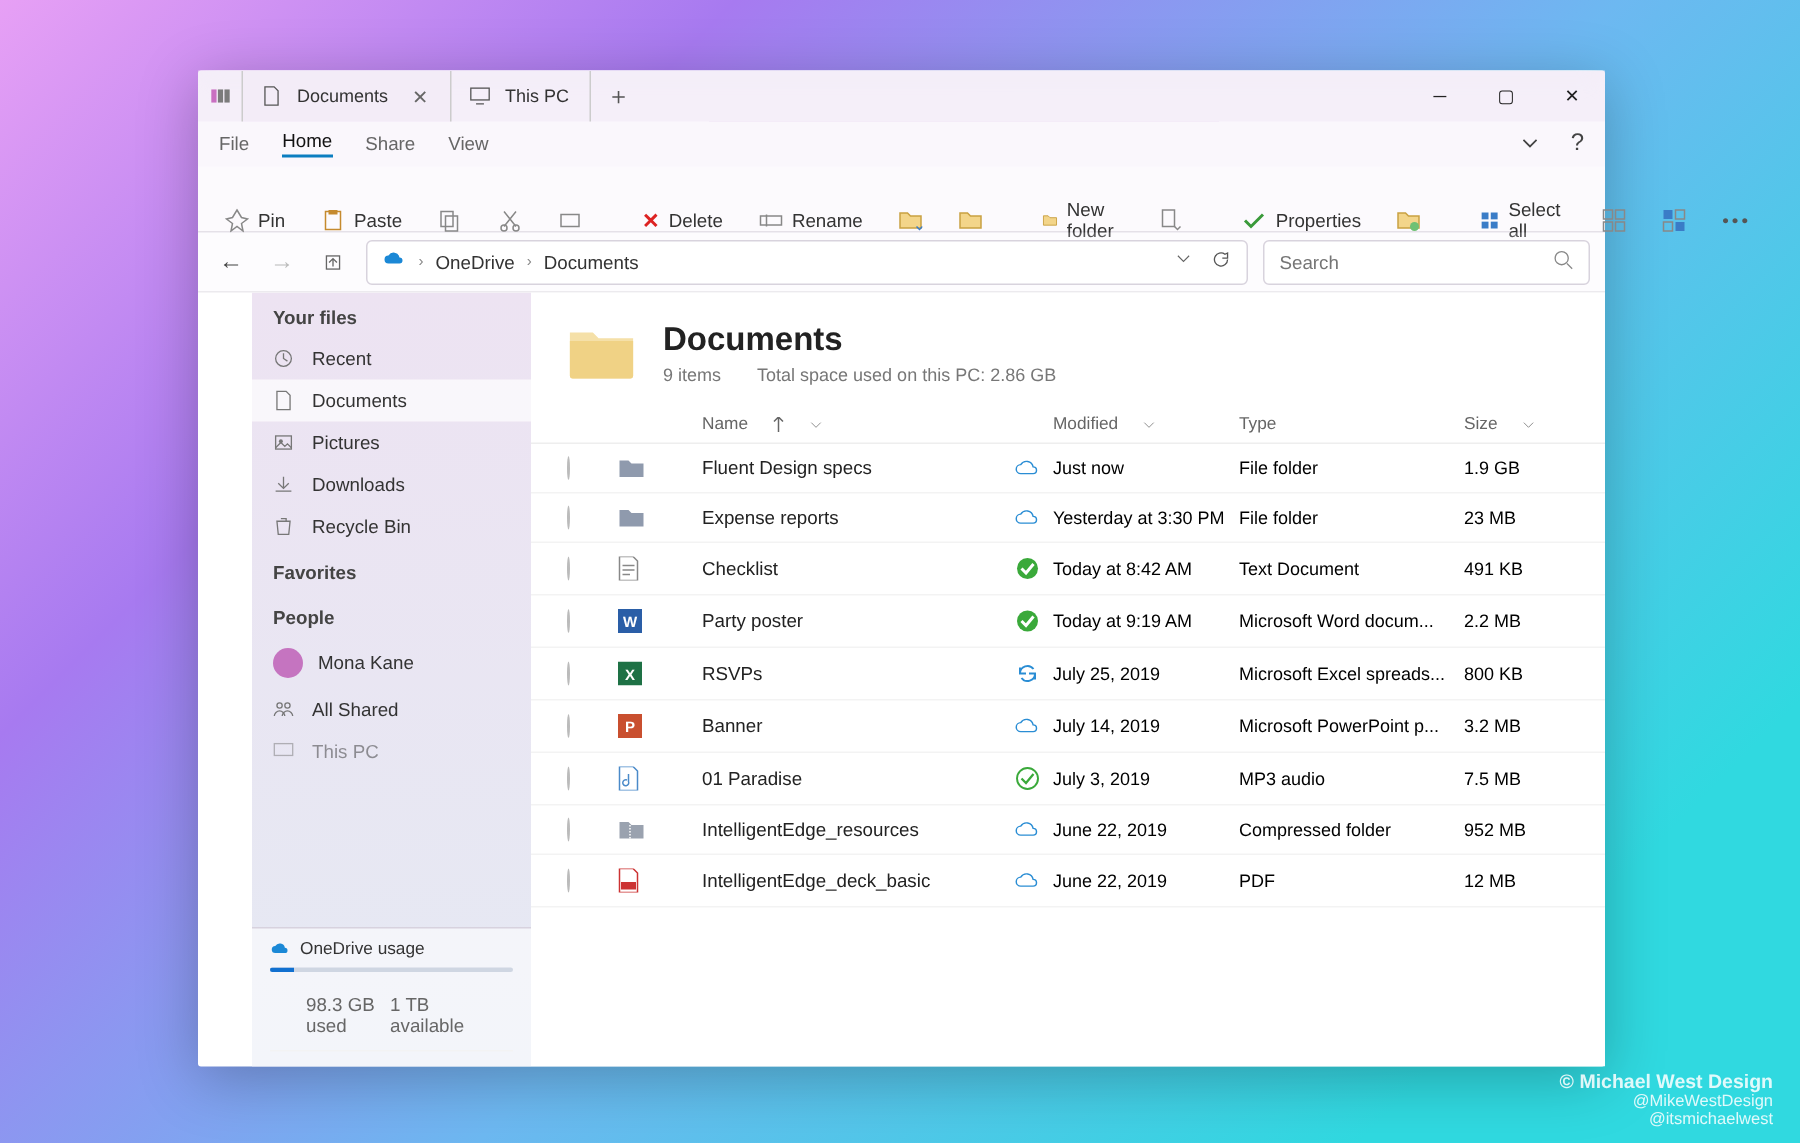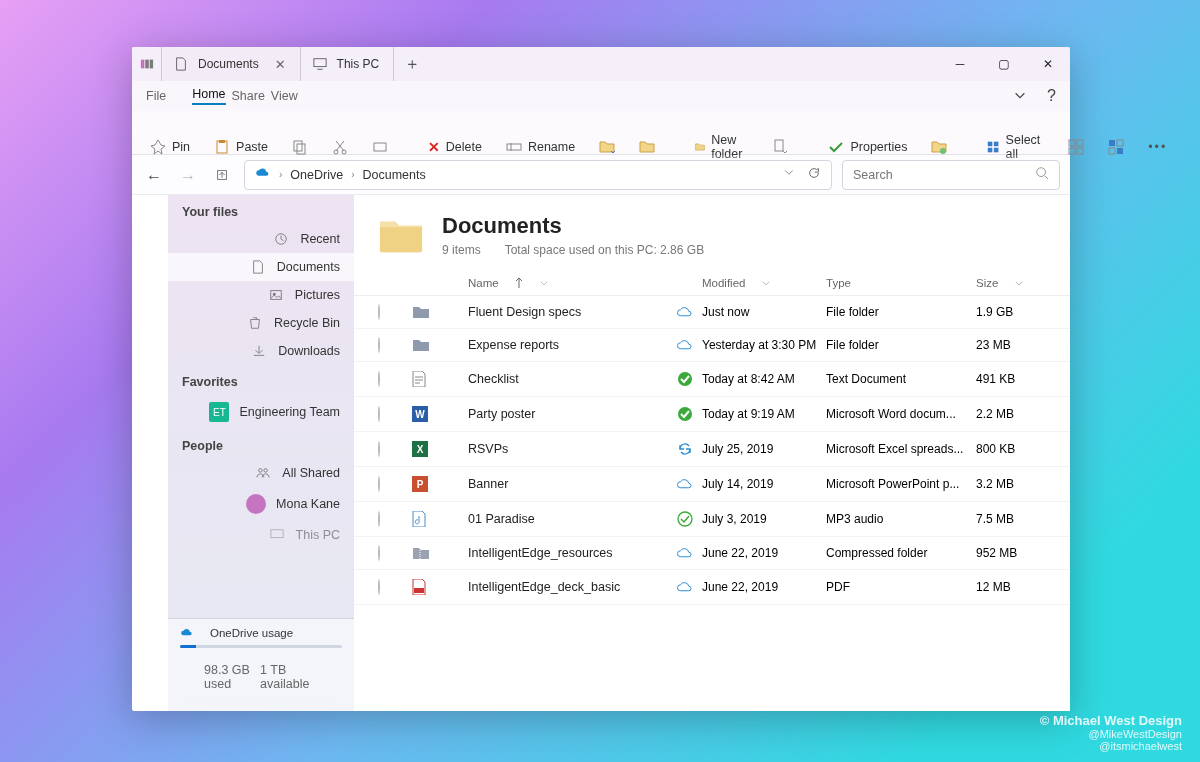--- a/index.html
+++ b/index.html
@@ -14,39 +14,39 @@
   display: flex; flex-direction: column;
 }
 .titlebar { height: 34px; display: flex; align-items: stretch; background: rgba(230,215,240,.4); backdrop-filter: blur(8px); }
 .tab { display: flex; align-items: center; padding: 0 14px 0 10px; font-size: 12px; color: #333; gap: 8px; border-right: 1px solid #ccc; position: relative; }
 .tab.active { background: #f3ecf7; }
 .tab .close { font-size: 13px; color: #666; cursor: pointer; margin-left: 8px; }
 .appicon { width: 18px; height: 18px; display: inline-flex; align-items: center; justify-content: center; }
 .newtab { width: 36px; display: flex; align-items: center; justify-content: center; color: #555; font-size: 16px; }
 .winctrl { margin-left: auto; display: flex; }
 .winctrl div { width: 44px; display: flex; align-items: center; justify-content: center; color: #222; font-size: 12px; }
-.menubar { height: 30px; display: flex; align-items: center; padding: 0 14px; gap: 6px; font-size: 12.5px; color: #666; background: rgba(240,232,247,.35); }
-.menubar .mi.active { color: #111; border-bottom: 2px solid #0b7ec0; padding-bottom: 2px; margin-left: 20px; }
+.menubar { height: 30px; display: flex; align-items: center; padding: 0 14px; gap: 22px; font-size: 12.5px; color: #666; background: rgba(240,232,247,.35); }
+.menubar .mi.active { color: #111; border-bottom: 2px solid #0b7ec0; padding-bottom: 2px; }
 .menubar .right { margin-left: auto; display: flex; gap: 20px; align-items: center; color: #444; }
 .ribbon { height: 44px; display: flex; align-items: center; padding: 0 10px; gap: 8px; background: rgba(242,236,248,.25); border-bottom: 1px solid #e5e1e8; font-size: 12.5px; color: #333; }
 .ribbon .btn { display: flex; align-items: center; gap: 6px; padding: 4px 8px; margin-top: 28px; }
 .ribbon .sep { width: 1px; height: 22px; background: #d6d1da; margin: 0 4px; }
 .ribbon svg, .ribbon .glyph { width: 16px; height: 16px; }
 .addrbar { height: 40px; display: flex; align-items: center; padding: 0 10px; gap: 10px; background: rgba(244,240,249,.2); border-bottom: 1px solid #eceaee; }
 .navbtn { width: 24px; display: flex; justify-content: center; color: #444; }
 .address { flex: 1; height: 30px; border: 1px solid #d8d3dd; border-radius: 4px; display: flex; align-items: center; padding: 0 10px; gap: 8px; font-size: 12.5px; color: #333; background: #fff; }
 .address .crumbsep { color: #888; font-size: 10px; }
 .address .refresh { margin-left: auto; display: flex; gap: 12px; color: #555; }
 .search { width: 218px; height: 30px; border: 1px solid #d8d3dd; border-radius: 4px; display: flex; align-items: center; padding: 0 10px; font-size: 12.5px; color: #888; background: #fff; }
 .search input { border: 0; outline: 0; flex: 1; font-size: 12.5px; }
 .body { flex: 1; display: flex; overflow: hidden; margin-left: 36px; }
 .sidebar { width: 186px; background: linear-gradient(#ede3f2, #e5e9f3); font-size: 12.5px; color: #333; display: flex; flex-direction: column; }
 .sidebar .sec { padding: 10px 14px 6px; font-weight: 600; color: #444; }
 .sidebar .hint { padding: 0 14px 10px; color: #888; font-size: 11.5px; line-height: 1.4; }
-.sidebar .item { display: flex; align-items: center; gap: 10px; padding: 7px 14px; color: #333; justify-content: flex-end; }
+.sidebar .item { display: flex; align-items: center; gap: 10px; padding: 7px 14px; color: #333; }
 .sidebar .item.selected { background: rgba(255,255,255,.7); }
 .sidebar .item .ico { width: 16px; display: flex; color: #666; }
 .sidebar .avatar { width: 20px; height: 20px; border-radius: 50%; background: #c574c0; }
 .sidebar .team { width: 20px; height: 20px; background: #18b793; color: #fff; font-size: 10px; display: flex; align-items: center; justify-content: center; border-radius: 2px; }
 .usage { margin-top: auto; border-top: 1px solid #d7d2de; background: rgba(255,255,255,.55); padding: 8px 12px 10px; font-size: 11.5px; }
 .usage .bar { height: 3px; background: #cfd6e2; margin: 6px 0; border-radius: 2px; overflow: hidden; }
 .usage .bar div { height: 100%; width: 10%; background: #1170d0; }
 .usage .row { display: flex; justify-content: space-between; color: #666; }
 .main { flex: 1; background: #fff; overflow: auto; }
 .header { display: flex; align-items: center; gap: 18px; padding: 18px 24px 10px; }
@@ -286,63 +286,59 @@
               <rect x="2" y="3" width="12" height="10" fill="none" stroke="#777"></rect>
               <circle cx="6" cy="7" r="1.5" fill="#777"></circle>
               <path d="M2 12l4-4 3 3 2-2 3 3" fill="none" stroke="#777"></path>
             </svg>
           </span>
           <span>Pictures</span>
         </div>
       <div class="item">
           <span class="ico">
             <svg width="14" height="14" viewBox="0 0 16 16">
+              <path d="M8 2v8M4 7l4 4 4-4M2 13h12" fill="none" stroke="#777"></path>
+            </svg>
+          </span>
+          <span>Downloads</span>
+        </div>
+      <div class="item">
+          <span class="ico">
+            <svg width="14" height="14" viewBox="0 0 16 16">
               <path d="M3 4h10l-1 10H4zM6 2h4v2" fill="none" stroke="#777"></path>
             </svg>
           </span>
           <span>Recycle Bin</span>
         </div>
+      <div class="sec">Favorites</div>
+      <div class="sec">People</div>
       <div class="item">
-          <span class="ico">
-            <svg width="14" height="14" viewBox="0 0 16 16">
-              <path d="M8 2v8M4 7l4 4 4-4M2 13h12" fill="none" stroke="#777"></path>
-            </svg>
-          </span>
-          <span>Downloads</span>
-        </div>
-      <div class="sec">Favorites</div>
-      <div class="item">
-          <span class="team">ET</span>
-          <span>Engineering Team</span>
-        </div>
-      <div class="sec">People</div>
+          <span class="avatar"></span>
+          <span>Mona Kane</span>
+        </div>
       <div class="item">
           <span class="ico">
             <svg width="14" height="14" viewBox="0 0 16 16">
               <circle cx="5" cy="5" r="2" fill="none" stroke="#777"></circle>
               <circle cx="11" cy="5" r="2" fill="none" stroke="#777"></circle>
               <path d="M1 13c0-2 2-4 4-4s4 2 4 4M7 13c0-2 2-4 4-4s4 2 4 4" fill="none" stroke="#777"></path>
             </svg>
           </span>
           <span>All Shared</span>
         </div>
-      <div class="item">
-          <span class="avatar"></span>
-          <span>Mona Kane</span>
-        </div>
       <div class="item" style="opacity:.5">
           <span class="ico">
             <svg width="14" height="14" viewBox="0 0 16 16">
               <rect x="1" y="2" width="14" height="9" fill="none" stroke="#777"></rect>
             </svg>
           </span>
           <span>This PC</span>
         </div>
       <div class="usage">
-        <div style="display:flex;align-items:center;gap:16px">
+        <div style="display:flex;align-items:center;gap:6px">
             <svg width="14" height="10" viewBox="0 0 24 16">
               <path d="M6 12a4 4 0 010-8 6 6 0 0111 2 3 3 0 010 6z" fill="#1b88d6"></path>
             </svg>
             <span>OneDrive usage</span>
           </div>
         <div class="bar">
             <div></div>
           </div>
         <div class="row">
             <span>98.3 GB used</span>

